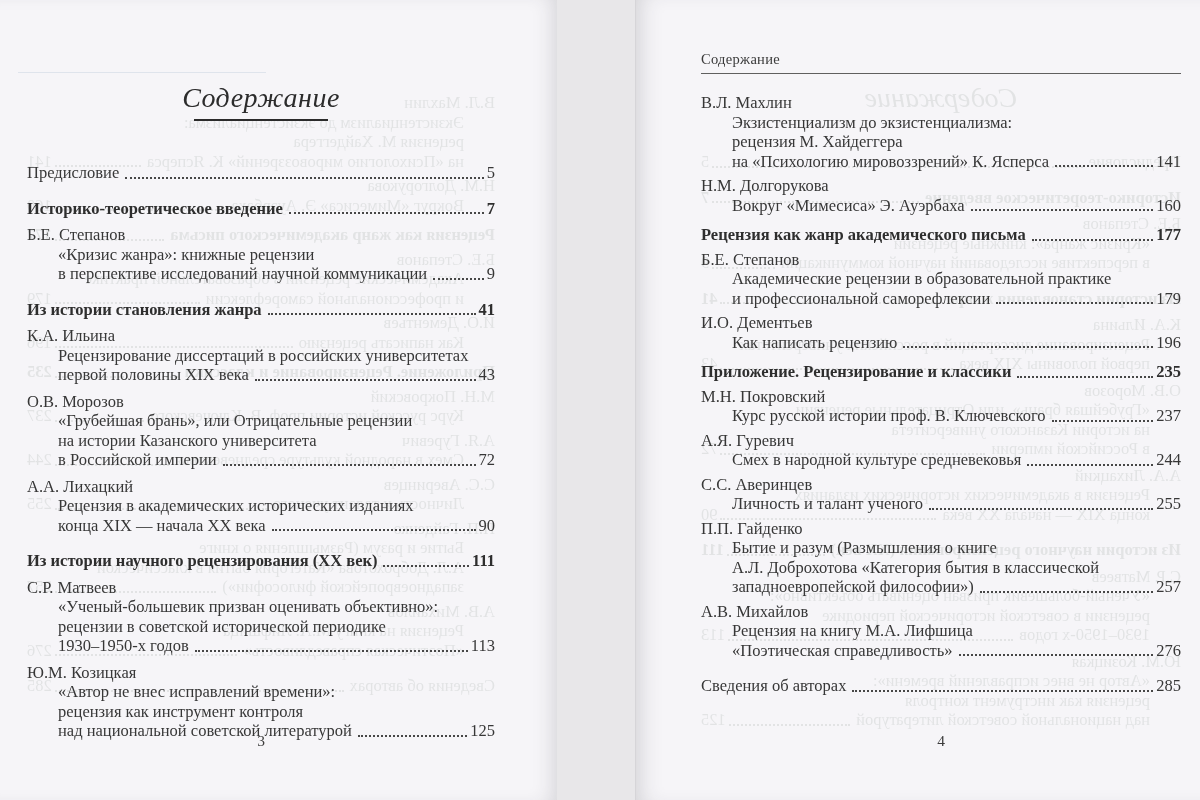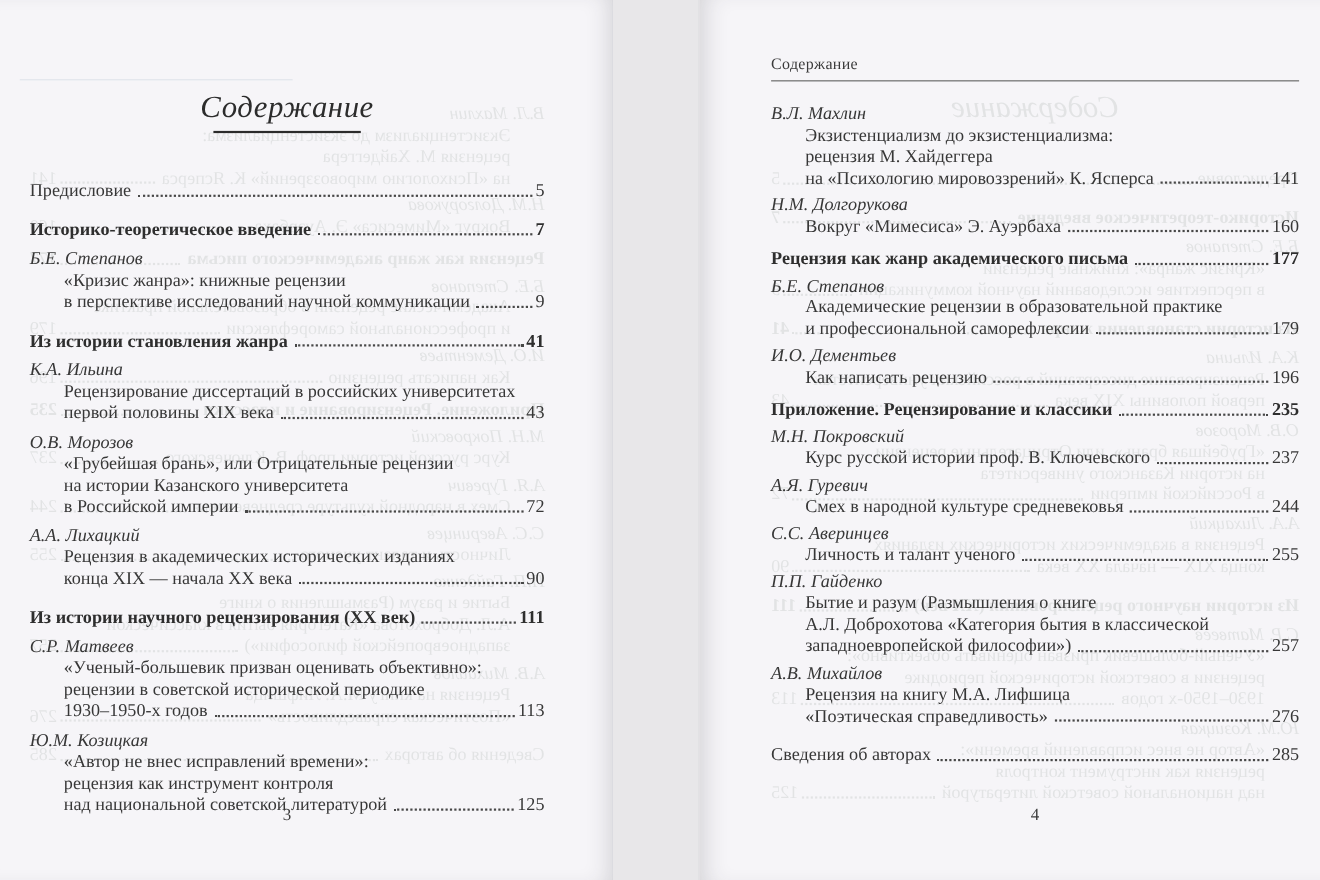--- a/index.html
+++ b/index.html
@@ -59,21 +59,21 @@
   
   .toc{
     position:absolute;
     font-size:16.5px;
     line-height:19.5px;
     color:var(--ink);
   }
   .toc-left{top:163px;left:27px;width:468px;}
   .toc-right{top:88px;left:65px;width:480px;}
   .entry{}
-  .entry.author{font-style:italic;}
+  .entry.author{}
   .entry.section{font-weight:bold;color:#2e2e2e;}
   .entry.work .line{padding-left:31px;}
   .toc-left .entry.author{margin-top:7px;}
   .toc-left .entry.section{margin-top:16px;}
   .toc-right .entry.author{margin-top:5px;}
   .toc-right .entry.section{margin-top:10px;}
   .toc-right .entry.plain{margin-top:16px;}
   .line{display:flex;align-items:flex-end;}
   .txt{white-space:nowrap;}
   .leader{

